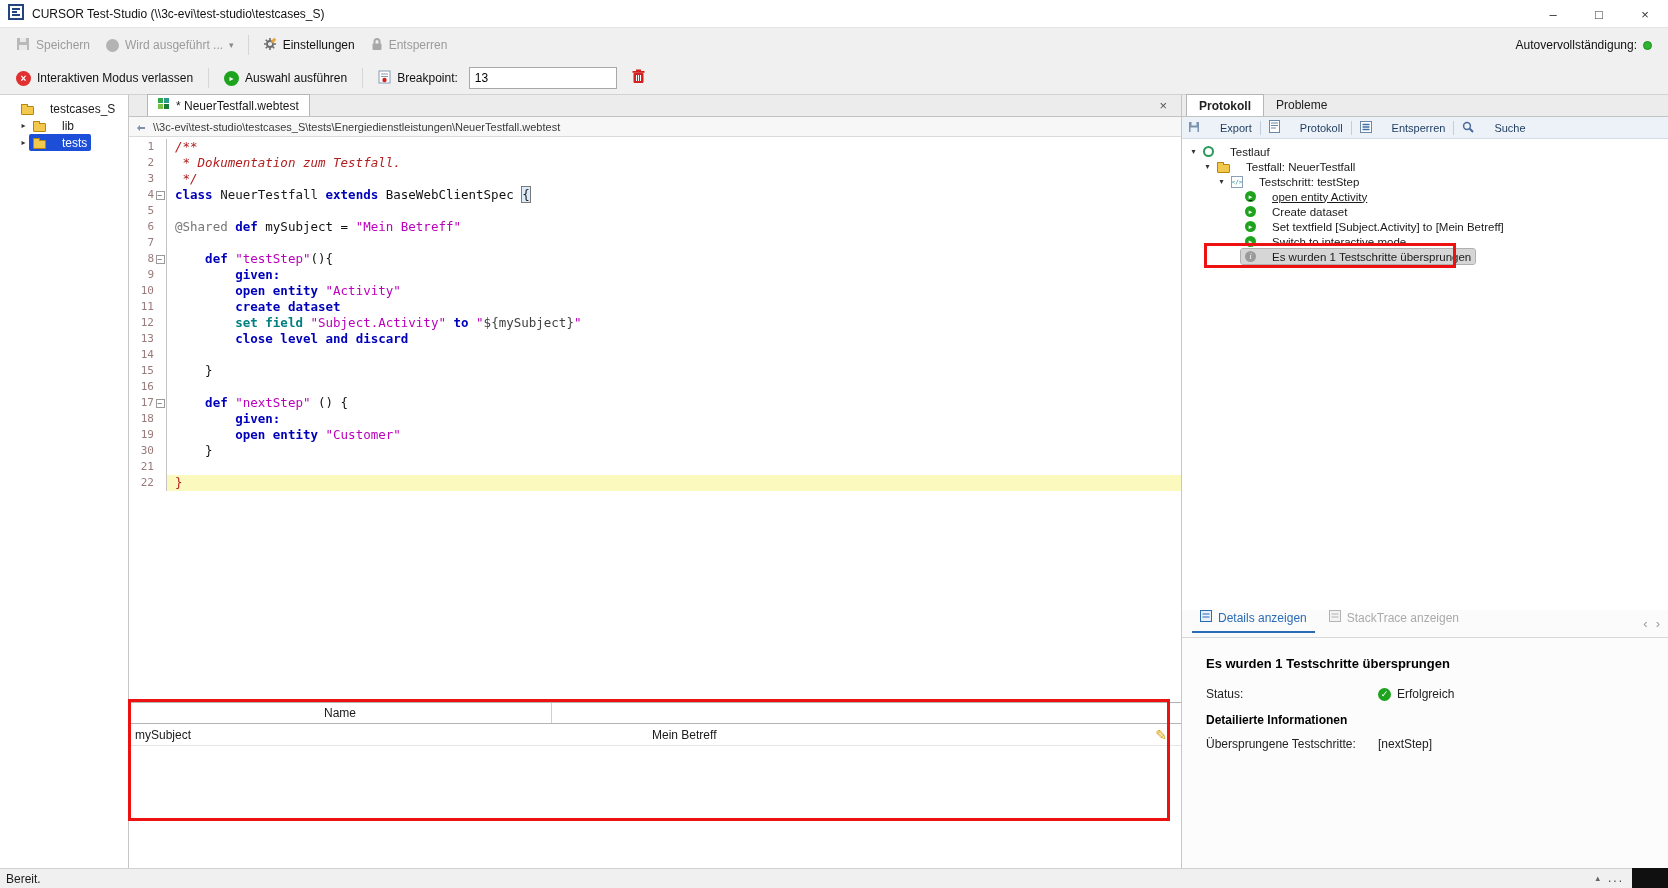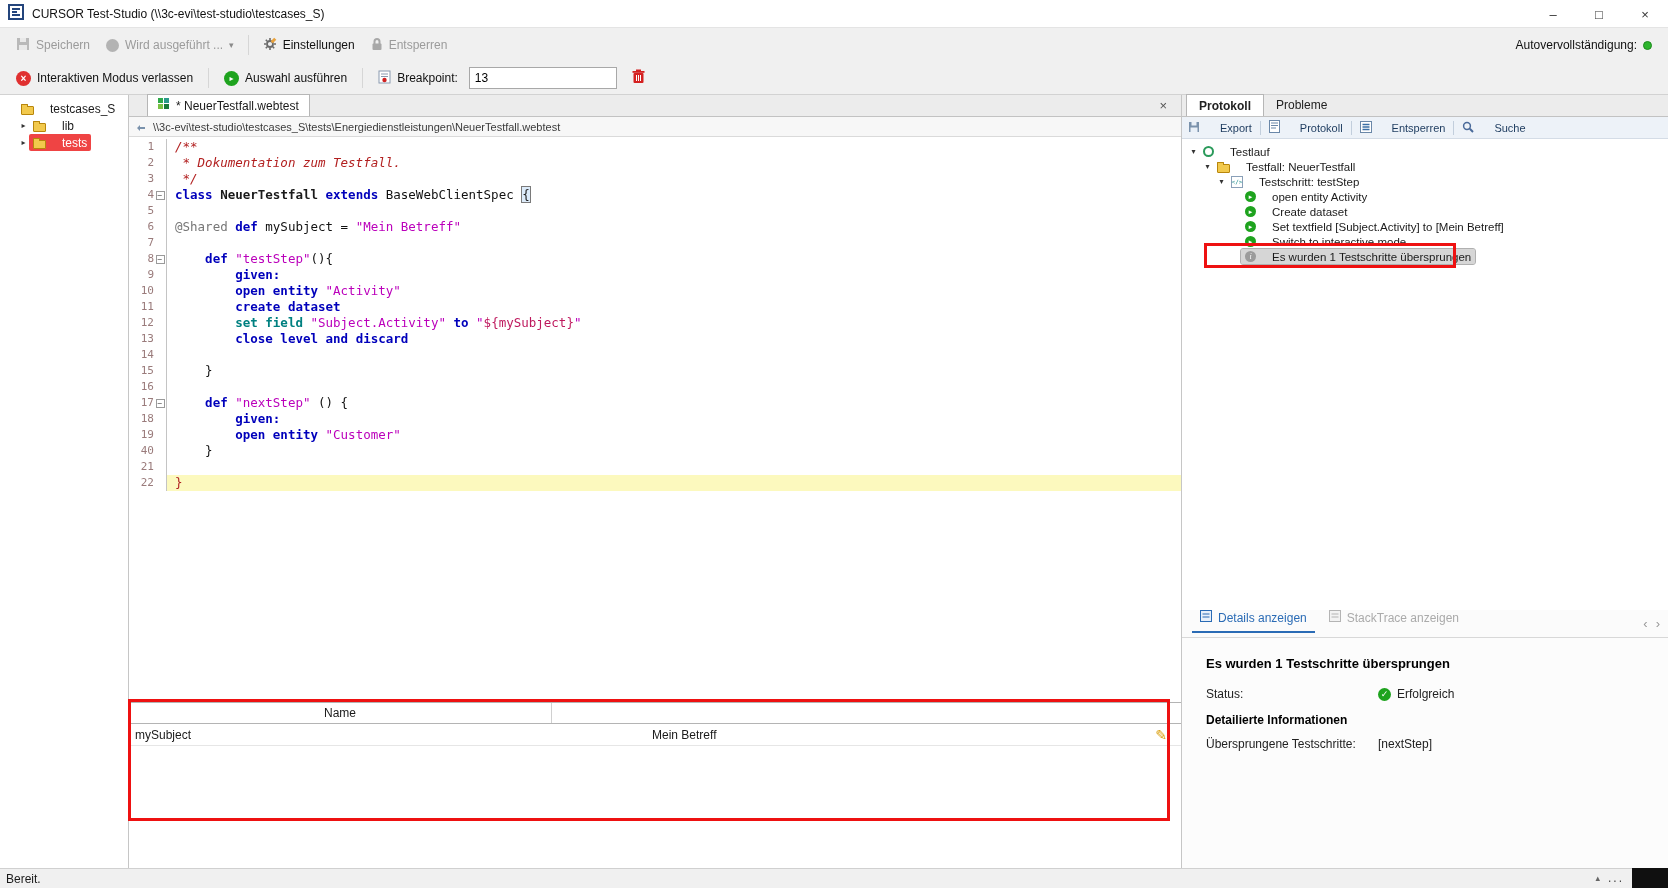--- a/index.html
+++ b/index.html
@@ -33,21 +33,21 @@
   #filetree{left:0;top:95px;width:129px;height:773px;background:#fff;border-right:1px solid #c6c6c6;padding-top:5px;font-size:12px}
   #editor{left:129px;top:95px;width:1052px;height:773px;background:#fff}
   #rightpanel{left:1181px;top:95px;width:487px;height:773px;background:#fff;border-left:1px solid #c6c6c6}
 
   
   .tree-row{display:flex;align-items:center}
   #filetree .tree-row{height:17px}
   #rp-tree .tree-row{height:15px;font-size:11.5px}
   .tree-exp{width:11px;font-size:8px;color:#333;text-align:center;flex:none}
   .tree-chip{display:flex;align-items:center;gap:16px;padding:0 4px;height:100%;border-radius:2px;white-space:nowrap}
-  #filetree .tree-row.selected .tree-chip{background:#ef4444;color:#fff}
+  #filetree .tree-row.selected .tree-chip{background:#1d4ed8;color:#fff}
   #rp-tree .tree-row.selected .tree-chip{background:#d6d6d6;outline:1px solid #b0b0b0}
   .ticon{flex:none;display:inline-flex;align-items:center;justify-content:center}
   .ticon-play{width:11px;height:11px;border-radius:50%;background:#1ea31e;color:#fff;font-size:7px;line-height:11px}
   .ticon-info{width:11px;height:11px;border-radius:50%;background:#9b9b9b;color:#fff;font-size:8px;font-style:italic;font-family:"Liberation Serif",serif}
   .ticon-testrun{width:11px;height:11px;border-radius:50%;border:2px solid #2a9a5a;background:#fff}
   .ticon-script{width:12px;height:12px;border:1px solid #8aa0b8;background:#fff;color:#1a8a8a;font-size:6px;font-family:"DejaVu Sans Mono",monospace}
   .ticon-folder{position:relative;width:13px;height:9px;background:#f2c94c;border:1px solid #b8860b;border-radius:1px;margin-top:3px}
   .ticon-folder::before{content:"";position:absolute;top:-3px;left:-1px;width:5px;height:2px;background:#f2c94c;border:1px solid #b8860b;border-bottom:none;border-radius:1px 1px 0 0}
 
   
@@ -61,23 +61,23 @@
   .code-line{display:flex;height:16px;line-height:16px;white-space:pre}
   .code-line .ln{width:25px;text-align:right;color:#9a7b7b;font-size:11px;flex:none}
   .code-line .fold{width:13px;flex:none;display:flex;align-items:center;justify-content:center;border-right:1px solid #c4c4c4}
   .foldbox{width:9px;height:9px;border:1px solid #9a9a9a;background:#fff;font-size:8px;line-height:7px;text-align:center;color:#555}
   .codetxt{flex:1;padding-left:8px}
   .code-line.hl .codetxt{background:#fcf9be}
   .tk-com{color:#b22020;font-style:italic}
   .tk-kw{color:#0000bb;font-weight:bold}
   .tk-kwt{color:#008080;font-weight:bold}
   .tk-str{color:#bb00bb}
-  .tk-interp{color:#be185d}
+  .tk-interp{color:#404040}
   .tk-ann{color:#777}
-  .tk-cls{font-weight:bold}
+  .tk-cls{font-weight:normal}
   .tk-pl{color:#111}
   .tk-brk{border:1px solid #7a7a7a;background:#dcebfa}
   .tk-err{color:#b02020}
 
   
   #varstable{position:absolute;left:0;top:607px;width:1052px;height:166px;background:#fff}
   .vt-header{height:22px;border-top:1px solid #b4b4b4;border-bottom:1px solid #b4b4b4;display:flex;align-items:stretch}
   .vt-h{display:flex;align-items:center;justify-content:center}
   .vt-h.name{width:423px;border-right:1px solid #d0d0d0}
   .vt-h.wert{flex:1;border-right:1px solid #d0d0d0}
@@ -267,21 +267,21 @@
         <div class="code-line"><span class="ln">10</span><span class="fold"></span><span class="codetxt"><span class="tk-pl">        </span><span class="tk-kw">open entity</span><span class="tk-pl"> </span><span class="tk-str">"Activity"</span></span></div>
         <div class="code-line"><span class="ln">11</span><span class="fold"></span><span class="codetxt"><span class="tk-pl">        </span><span class="tk-kw">create dataset</span></span></div>
         <div class="code-line"><span class="ln">12</span><span class="fold"></span><span class="codetxt"><span class="tk-pl">        </span><span class="tk-kwt">set field</span><span class="tk-pl"> </span><span class="tk-str">"Subject.Activity"</span><span class="tk-pl"> </span><span class="tk-kw">to</span><span class="tk-pl"> </span><span class="tk-str">"</span><span class="tk-interp">${mySubject}</span><span class="tk-str">"</span></span></div>
         <div class="code-line"><span class="ln">13</span><span class="fold"></span><span class="codetxt"><span class="tk-pl">        </span><span class="tk-kw">close level and discard</span></span></div>
         <div class="code-line"><span class="ln">14</span><span class="fold"></span><span class="codetxt"></span></div>
         <div class="code-line"><span class="ln">15</span><span class="fold"></span><span class="codetxt"><span class="tk-pl">    }</span></span></div>
         <div class="code-line"><span class="ln">16</span><span class="fold"></span><span class="codetxt"></span></div>
         <div class="code-line"><span class="ln">17</span><span class="fold"><span class="foldbox">−</span></span><span class="codetxt"><span class="tk-pl">    </span><span class="tk-kw">def</span><span class="tk-pl"> </span><span class="tk-str">"nextStep"</span><span class="tk-pl"> () {</span></span></div>
         <div class="code-line"><span class="ln">18</span><span class="fold"></span><span class="codetxt"><span class="tk-pl">        </span><span class="tk-kw">given:</span></span></div>
         <div class="code-line"><span class="ln">19</span><span class="fold"></span><span class="codetxt"><span class="tk-pl">        </span><span class="tk-kw">open entity</span><span class="tk-pl"> </span><span class="tk-str">"Customer"</span></span></div>
-        <div class="code-line"><span class="ln">40</span><span class="fold"></span><span class="codetxt"><span class="tk-pl">    }</span></span></div>
+        <div class="code-line"><span class="ln">30</span><span class="fold"></span><span class="codetxt"><span class="tk-pl">    }</span></span></div>
         <div class="code-line"><span class="ln">21</span><span class="fold"></span><span class="codetxt"></span></div>
         <div class="code-line hl"><span class="ln">22</span><span class="fold"></span><span class="codetxt"><span class="tk-err">}</span></span></div>
       </div>
     </div>
 
   <div id="varstable">
     <div class="vt-header">
       <span class="vt-h name">Name</span>
       <span class="vt-h tools"></span>
     </div>
@@ -351,21 +351,21 @@
           <span class="tree-label">Testfall: NeuerTestfall</span>
         </span>
       </div>
       <div class="tree-row" style="padding-left: 34px;">
         <span class="tree-exp">▾</span>
         <span class="tree-chip">
           <span class="ticon ticon-script">&lt;/&gt;</span>
           <span class="tree-label">Testschritt: testStep</span>
         </span>
       </div>
-      <div class="tree-row" style="padding-left: 48px;">
+      <div class="tree-row" style="padding-left: 48px; text-decoration: underline;">
         <span class="tree-exp"></span>
         <span class="tree-chip">
           <span class="ticon ticon-play">▸</span>
           <span class="tree-label">open entity Activity</span>
         </span>
       </div>
       <div class="tree-row" style="padding-left: 48px;">
         <span class="tree-exp"></span>
         <span class="tree-chip">
           <span class="ticon ticon-play">▸</span>

